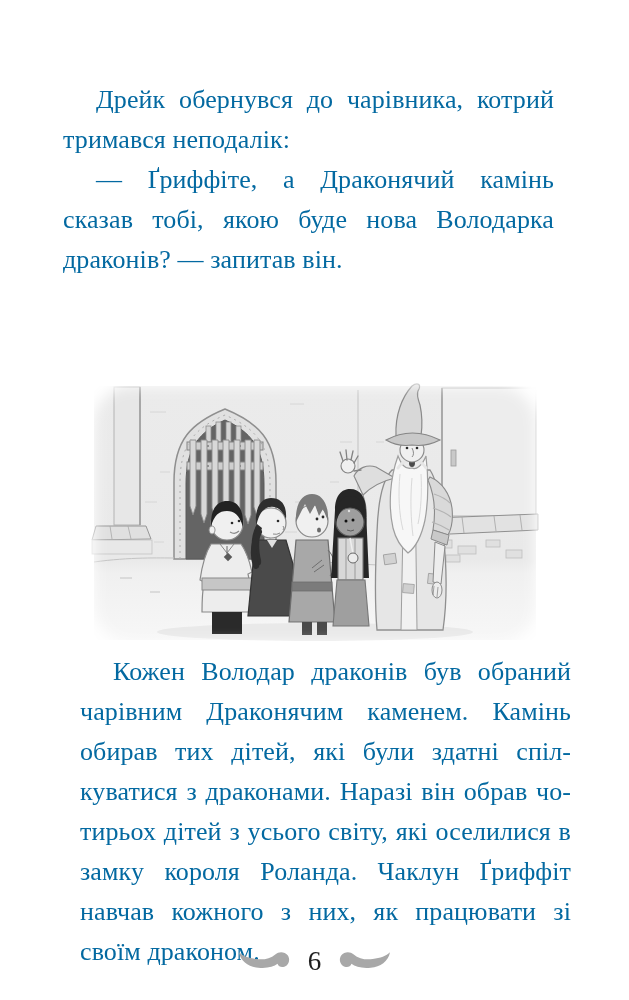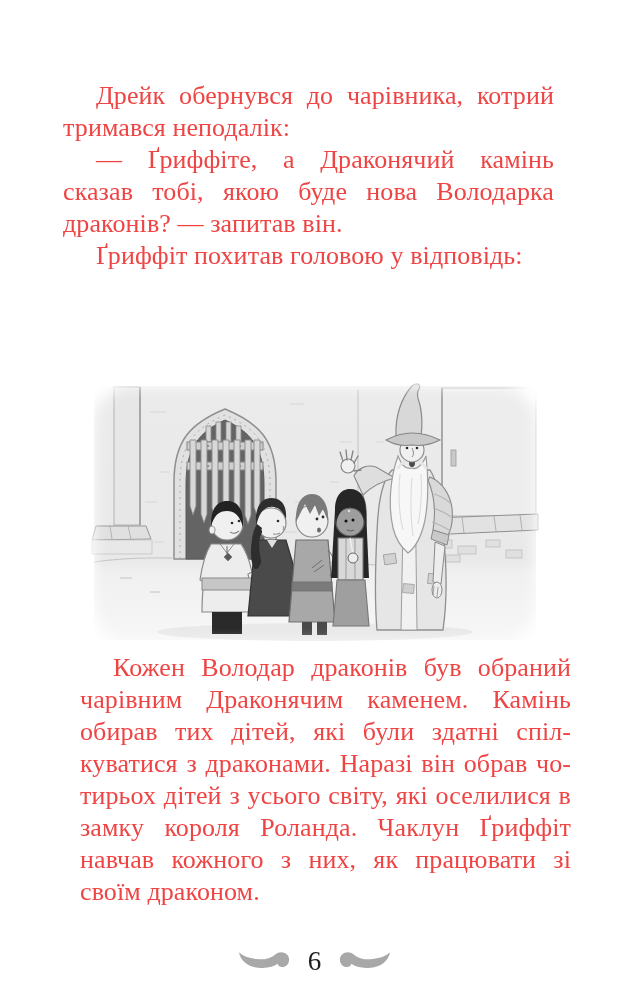--- a/index.html
+++ b/index.html
@@ -12,22 +12,22 @@
     position: relative;
     width: 629px; height: 1000px;
     background: #ffffff;
   }
   .text-block { position: absolute; left: 63px; width: 491px; }
   .tb-top { top: 80px; }
   .tb-bottom { top: 652px; margin-left: 17px; }
   .text-block p {
     margin: 0;
     font-size: 26px;
-    line-height: 32px;
-    color: #ef4444;
+    line-height: 40px;
+    color: #0369a1;
     text-align: justify;
     text-align-last: left;
     text-indent: 33px;
     letter-spacing: 0.1px;
     hyphens: auto;
   }
   figure.illustration {
     position: absolute;
     left: 90px; top: 382px;
     width: 450px; height: 266px;
@@ -47,21 +47,20 @@
   }
 </style>
 </head>
 <body>
 
 <div class="page">
 
   <section class="text-block tb-top">
     <p>Дрейк обернувся до чарівника, котрий тримався неподалік:</p>
     <p>— Ґриффіте, а Драконячий камінь сказав тобі, якою буде нова Володарка драконів? — запитав він.</p>
-    <p>Ґриффіт похитав головою у відповідь:</p>
   </section>
 
   <figure class="illustration">
     <svg viewBox="0 0 450 266" xmlns="http://www.w3.org/2000/svg">
       <defs>
         <linearGradient id="wallGrad" x1="0" y1="0" x2="0" y2="1">
           <stop offset="0" stop-color="#ebebeb"></stop>
           <stop offset="0.68" stop-color="#e9e9e9"></stop>
           <stop offset="0.74" stop-color="#f0f0f0"></stop>
           <stop offset="1" stop-color="#f7f7f7"></stop>

